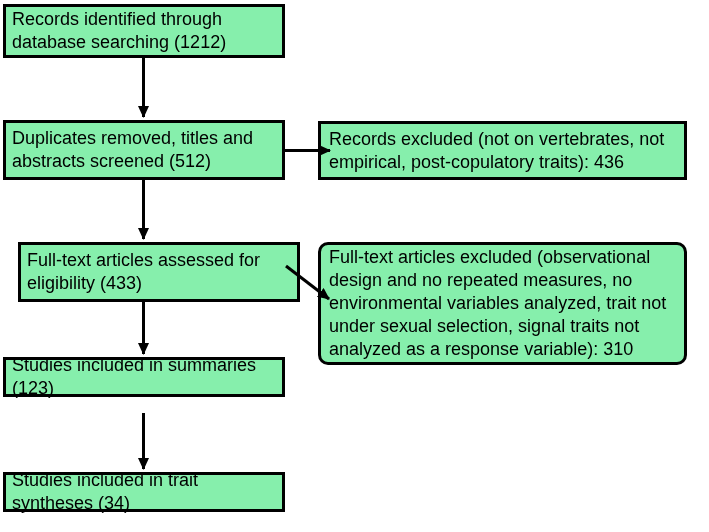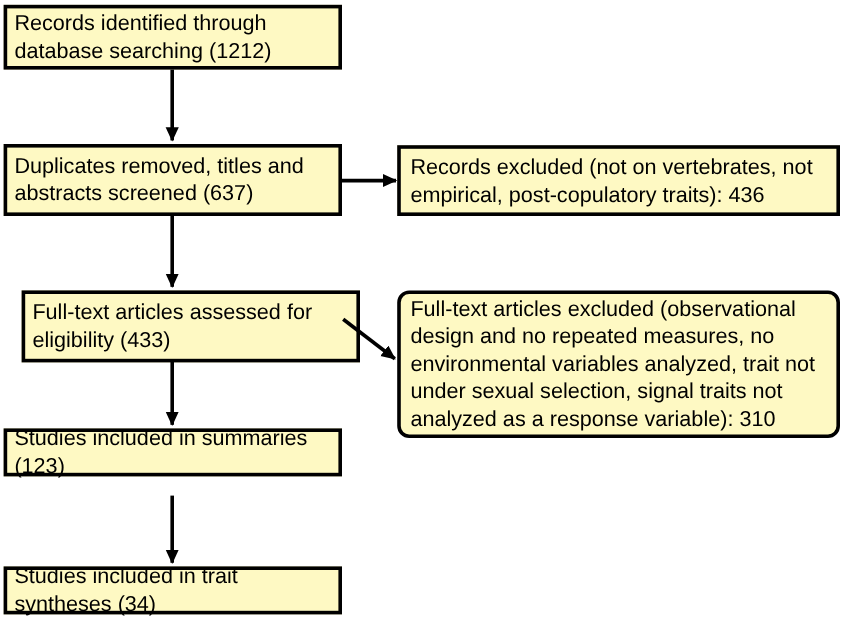--- a/index.html
+++ b/index.html
@@ -13,34 +13,34 @@
     height: 532px;
     background: #ffffff;
     font-family: "Liberation Sans", "DejaVu Sans", sans-serif;
     color: #000000;
     overflow: hidden;
   }
   .flow-box {
     position: absolute;
     box-sizing: border-box;
     border: 3px solid #000000;
-    background: #fef9c3;
+    background: #86efac;
     display: flex;
     align-items: center;
     font-size: 18px;
     line-height: 23px;
     letter-spacing: 0;
   }
   .flow-box.main {
     left: 3px;
     width: 282px;
     padding: 0 10px 0 6px;
   }
   .flow-box.side {
-    left: 331px;
+    left: 318px;
     width: 369px;
     padding: 0 8px;
   }
   .b1 { top: 4px;   height: 54px; }
   .b2 { top: 120px; height: 60px; }
   .b3 { top: 242px; height: 60px; margin-left: 15px; }
   .b4 { top: 357px; height: 40px; }
   .b5 { top: 472px; height: 40px; }
   .r1 { top: 121px; height: 59px; }
   .r2 { top: 242px; height: 123px; border-radius: 10px; }
@@ -56,21 +56,21 @@
 </head>
 <body>
 
 <div class="canvas">
 
   <div class="flow-box main b1">
     <span>Records identified through database searching (1212)</span>
   </div>
 
   <div class="flow-box main b2">
-    <span>Duplicates removed, titles and abstracts screened (637)</span>
+    <span>Duplicates removed, titles and abstracts screened (512)</span>
   </div>
 
   <div class="flow-box main b3">
     <span>Full-text articles assessed for eligibility (433)</span>
   </div>
 
   <div class="flow-box main b4">
     <span>Studies included in summaries (123)</span>
   </div>
 

